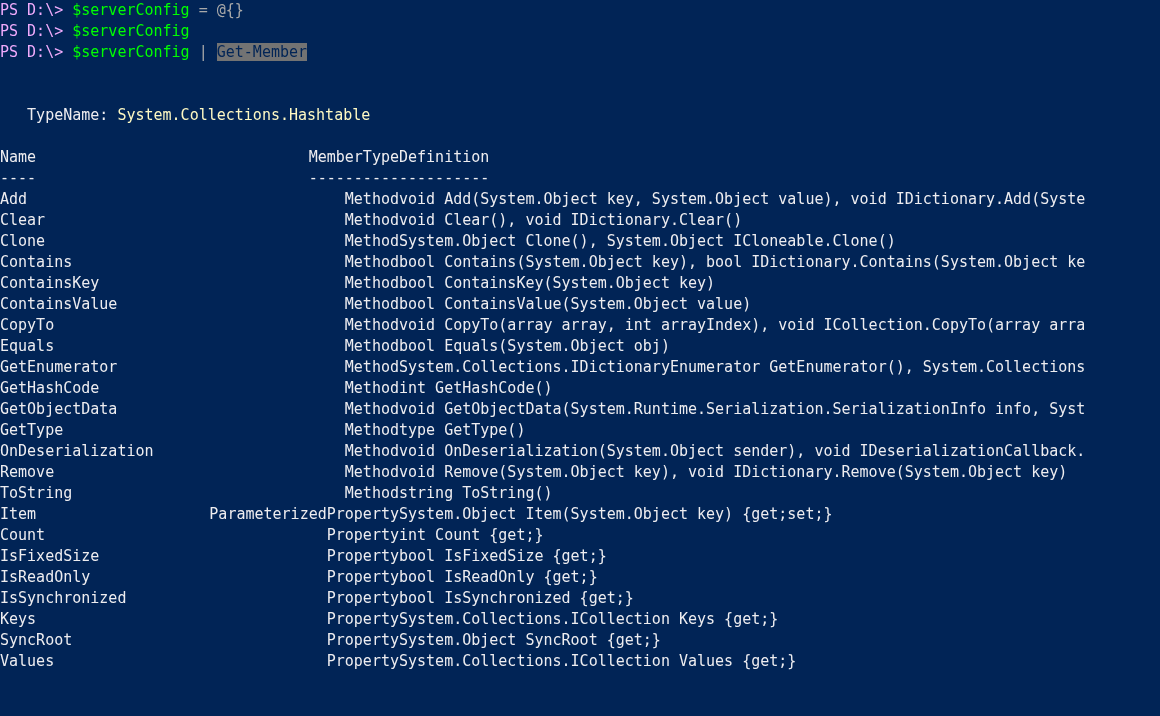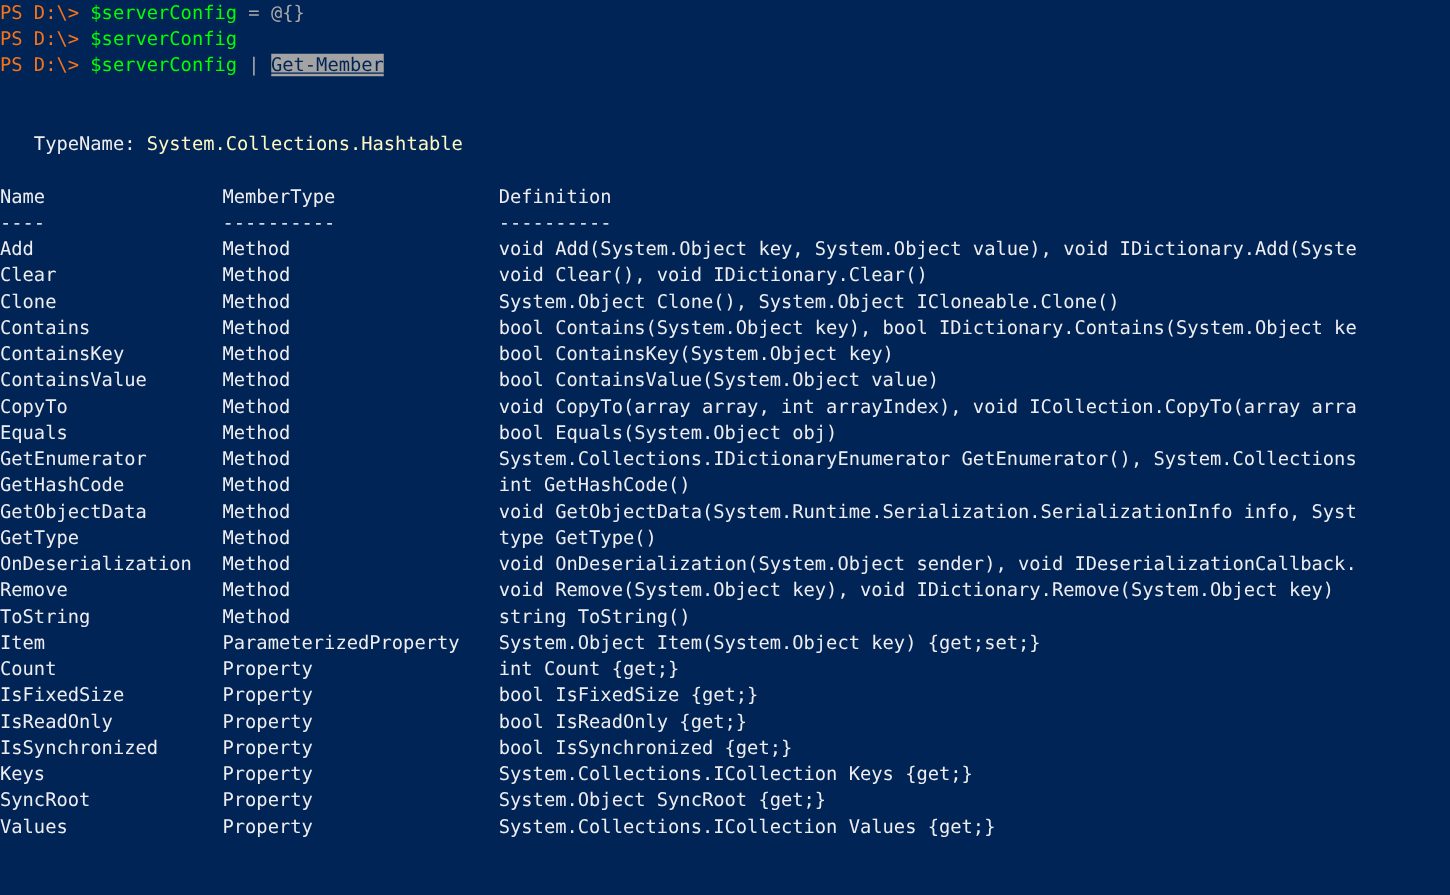--- a/index.html
+++ b/index.html
@@ -12,27 +12,27 @@
     font-family: Consolas, "Lucida Console", monospace;
     font-size: 15px;
     line-height: 21px;
     overflow: hidden;
   }
   .terminal {
     white-space: pre;
     padding: 0;
   }
   .prompt-line { }
-  .prompt { color: #f97316; }
+  .prompt { color: #f0abfc; }
   .variable { color: #00ff00; text-align: right; }
   .operator { color: #a9a9a9; }
-  .highlight { background: #a3a3a3; color: #012456; text-decoration: underline; }
+  .highlight { background: #737373; color: #012456; }
   .typename { color: #fef9c3; }
   .row { display: flex; }
   .col-name { width: 178px; display:inline-block; }
-  .col-type { width: 221px; display:inline-block; }
+  .col-type { width: 221px; display:inline-block;text-align:right; }
   .col-def  { display:inline-block; }
   .hdr { }
 </style>
 </head>
 <body>
 
 <div class="terminal" id="term"><div class="prompt-line"><span class="prompt">PS D:\&gt; </span><span class="variable">$serverConfig</span><span class="operator"> = </span><span class="operator">@{}</span></div><div class="prompt-line"><span class="prompt">PS D:\&gt; </span><span class="variable">$serverConfig</span></div><div class="prompt-line"><span class="prompt">PS D:\&gt; </span><span class="variable">$serverConfig</span><span class="operator"> | </span><span class="highlight">Get-Member</span></div><div>&nbsp;</div><div>&nbsp;</div><div><span>   TypeName: </span><span class="typename">System.Collections.Hashtable</span></div><div>&nbsp;</div><div class="row hdr"><span class="col-name">Name</span><span class="col-type">MemberType</span><span class="col-def">Definition</span></div><div class="row hdr"><span class="col-name">----</span><span class="col-type">----------</span><span class="col-def">----------</span></div><div class="row "><span class="col-name">Add</span><span class="col-type">Method</span><span class="col-def">void Add(System.Object key, System.Object value), void IDictionary.Add(Syste</span></div><div class="row "><span class="col-name">Clear</span><span class="col-type">Method</span><span class="col-def">void Clear(), void IDictionary.Clear()</span></div><div class="row "><span class="col-name">Clone</span><span class="col-type">Method</span><span class="col-def">System.Object Clone(), System.Object ICloneable.Clone()</span></div><div class="row "><span class="col-name">Contains</span><span class="col-type">Method</span><span class="col-def">bool Contains(System.Object key), bool IDictionary.Contains(System.Object ke</span></div><div class="row "><span class="col-name">ContainsKey</span><span class="col-type">Method</span><span class="col-def">bool ContainsKey(System.Object key)</span></div><div class="row "><span class="col-name">ContainsValue</span><span class="col-type">Method</span><span class="col-def">bool ContainsValue(System.Object value)</span></div><div class="row "><span class="col-name">CopyTo</span><span class="col-type">Method</span><span class="col-def">void CopyTo(array array, int arrayIndex), void ICollection.CopyTo(array arra</span></div><div class="row "><span class="col-name">Equals</span><span class="col-type">Method</span><span class="col-def">bool Equals(System.Object obj)</span></div><div class="row "><span class="col-name">GetEnumerator</span><span class="col-type">Method</span><span class="col-def">System.Collections.IDictionaryEnumerator GetEnumerator(), System.Collections</span></div><div class="row "><span class="col-name">GetHashCode</span><span class="col-type">Method</span><span class="col-def">int GetHashCode()</span></div><div class="row "><span class="col-name">GetObjectData</span><span class="col-type">Method</span><span class="col-def">void GetObjectData(System.Runtime.Serialization.SerializationInfo info, Syst</span></div><div class="row "><span class="col-name">GetType</span><span class="col-type">Method</span><span class="col-def">type GetType()</span></div><div class="row "><span class="col-name">OnDeserialization</span><span class="col-type">Method</span><span class="col-def">void OnDeserialization(System.Object sender), void IDeserializationCallback.</span></div><div class="row "><span class="col-name">Remove</span><span class="col-type">Method</span><span class="col-def">void Remove(System.Object key), void IDictionary.Remove(System.Object key)</span></div><div class="row "><span class="col-name">ToString</span><span class="col-type">Method</span><span class="col-def">string ToString()</span></div><div class="row "><span class="col-name">Item</span><span class="col-type">ParameterizedProperty</span><span class="col-def">System.Object Item(System.Object key) {get;set;}</span></div><div class="row "><span class="col-name">Count</span><span class="col-type">Property</span><span class="col-def">int Count {get;}</span></div><div class="row "><span class="col-name">IsFixedSize</span><span class="col-type">Property</span><span class="col-def">bool IsFixedSize {get;}</span></div><div class="row "><span class="col-name">IsReadOnly</span><span class="col-type">Property</span><span class="col-def">bool IsReadOnly {get;}</span></div><div class="row "><span class="col-name">IsSynchronized</span><span class="col-type">Property</span><span class="col-def">bool IsSynchronized {get;}</span></div><div class="row "><span class="col-name">Keys</span><span class="col-type">Property</span><span class="col-def">System.Collections.ICollection Keys {get;}</span></div><div class="row "><span class="col-name">SyncRoot</span><span class="col-type">Property</span><span class="col-def">System.Object SyncRoot {get;}</span></div><div class="row "><span class="col-name">Values</span><span class="col-type">Property</span><span class="col-def">System.Collections.ICollection Values {get;}</span></div></div>
 
 </body></html>

